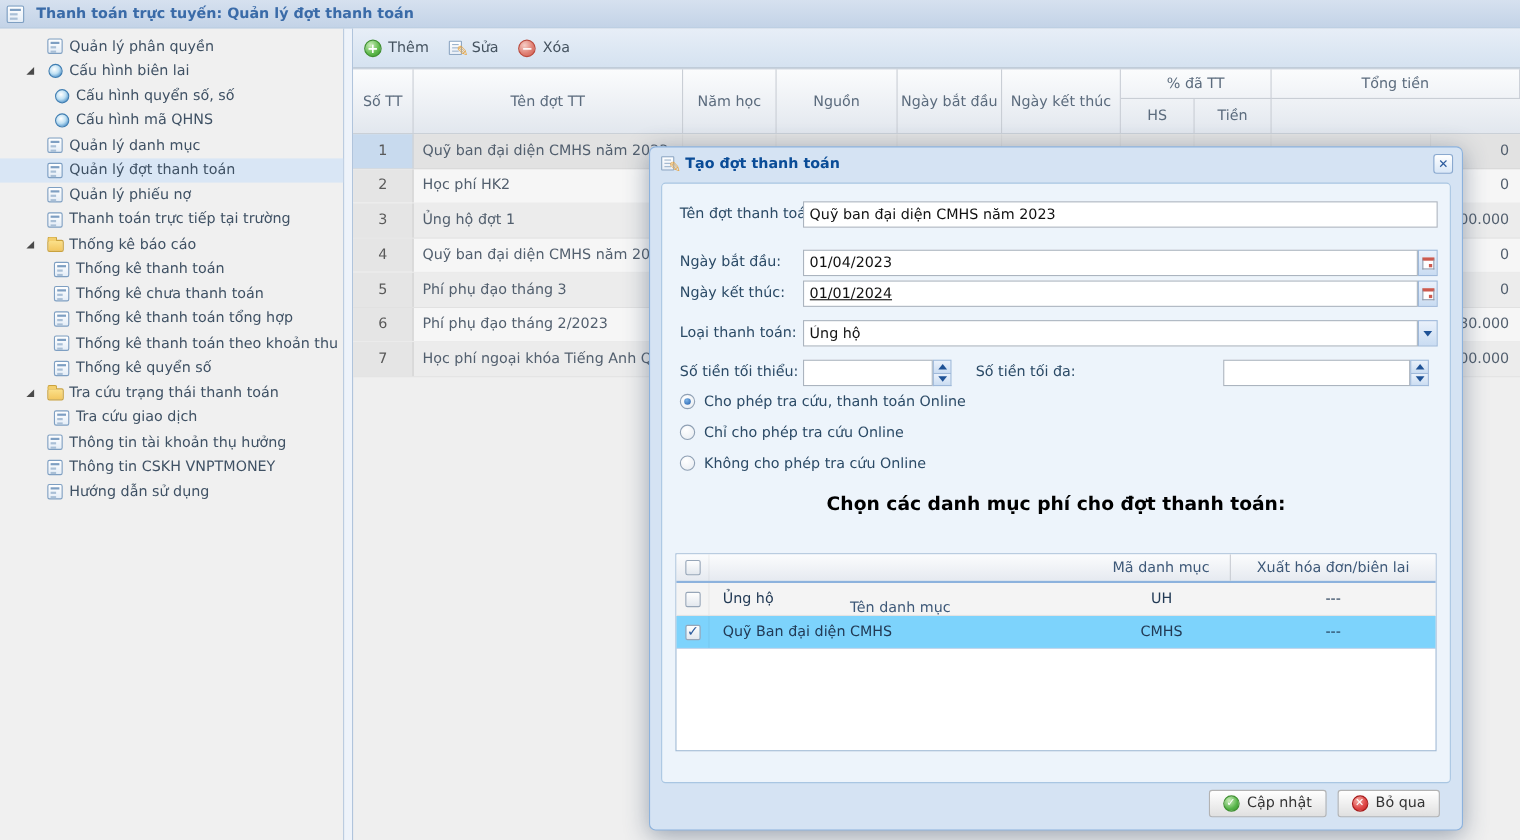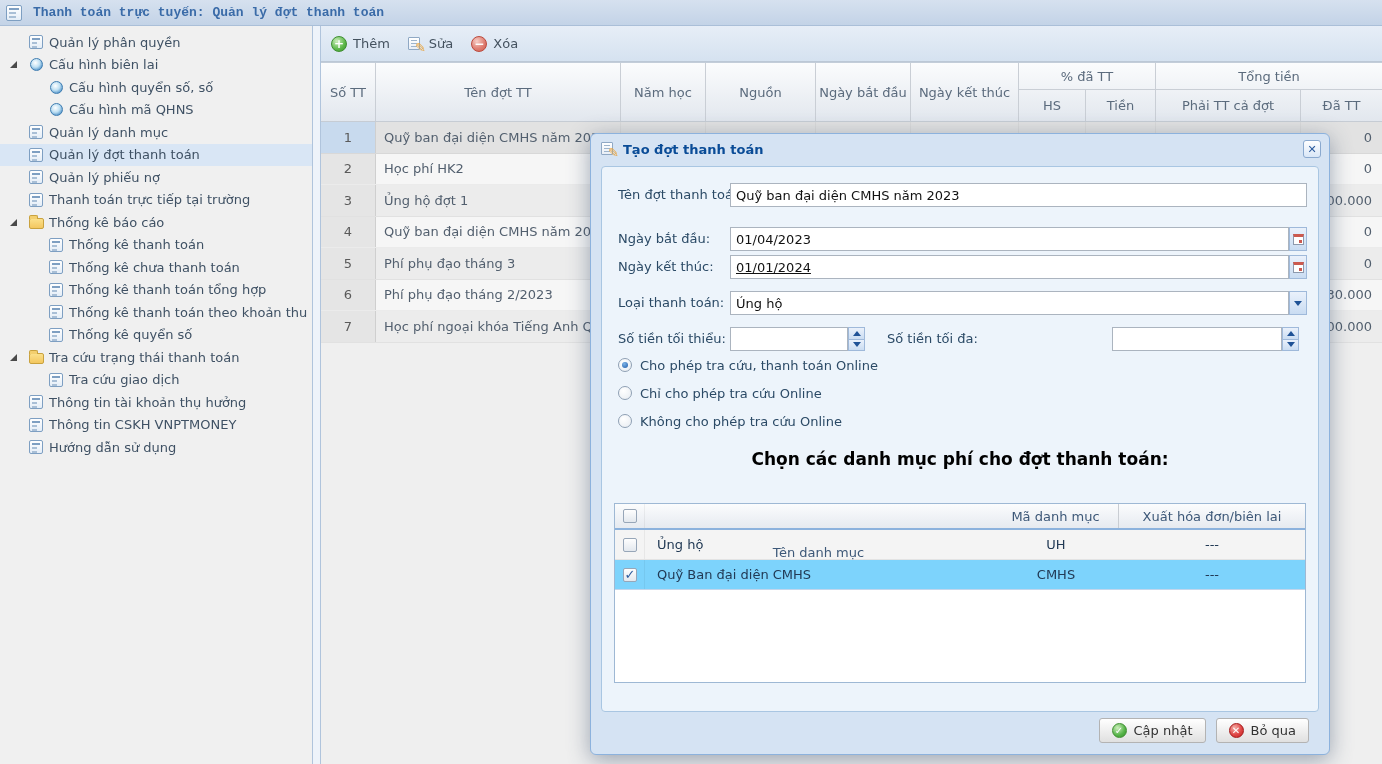--- a/index.html
+++ b/index.html
@@ -2,28 +2,28 @@
 <html><head>
 <meta charset="utf-8">
 <style>
   * { margin:0; padding:0; box-sizing:border-box; }
   html,body { width:1382px; height:764px; overflow:hidden; }
   body { font-family:"DejaVu Sans","Liberation Sans",sans-serif; font-size:13px; background:#dfe9f4; position:relative; }
 
   
   .titlebar { position:absolute; left:0; top:0; width:1382px; height:26px;
     background:linear-gradient(#d6e1ef,#c3d3e7); border-bottom:1px solid #aabfd8;
-    display:flex; align-items:center; padding-left:6px; gap:6px;font-family:Liberation Mono, monospace; }
+    display:flex; align-items:center; padding-left:6px; gap:6px; }
   .titlebar .tb-text { font-weight:bold; color:#3a6ba8; }
 
   
   .sidebar { position:absolute; left:0; top:26px; width:313px; height:738px;
     background:#f0f0f0; border-right:1px solid #b0c4dc; padding-top:5px; }
   .splitter { position:absolute; left:313px; top:26px; width:7px; height:738px; background:#eef3fa; }
-  .tree-item { display:flex; align-items:center; height:22.5px; padding-left:10px; color:#3f5164; white-space:nowrap; cursor:default; }
+  .tree-item { display:flex; align-items:center; height:22.5px; padding-left:24px; color:#3f5164; white-space:nowrap; cursor:default; }
   .tree-item.lvl1 { padding-left:30px; }
   .tree-item.selected { background:#d9e6f5; }
   .exp { width:18px; display:flex; align-items:center; }
   .exp .tri { width:0; height:0; border-left:7px solid transparent; border-bottom:7px solid #4a4a4a; }
   .ticon { width:16px; height:16px; margin-right:5px; position:relative; flex:none; display:flex; align-items:center; justify-content:center; }
 
   .icon-form { width:14px; height:14px; border:1px solid #7e9fc2; border-radius:2px;
     background:linear-gradient(#ffffff,#e4edf7); position:relative; }
   .icon-form:before { content:""; position:absolute; left:2px; right:2px; top:2px; height:2px; background:#7e9fc2; }
   .icon-form:after { content:""; position:absolute; left:2px; right:5px; top:6px; height:2px; background:#a9bfd6; box-shadow:0 4px 0 #a9bfd6; }
@@ -312,24 +312,20 @@
     <div class="hcell c-kt">Ngày kết thúc</div>
     <div class="hgroup" style="width:137px">
       <div class="htop">% đã TT</div>
       <div class="hsub">
         <div class="hcell c-hs">HS</div>
         <div class="hcell c-tien">Tiền</div>
       </div>
     </div>
     <div class="hgroup" style="width:227px">
       <div class="htop">Tổng tiền</div>
-      <div class="hsub">
-        <div class="hcell c-phai">Phải TT cả đợt</div>
-        <div class="hcell c-datt">Đã TT</div>
-      </div>
     </div>
   </div>
 
   <div>
     <div class="grow odd sel">
       <div class="gcell num c-stt">1</div>
       <div class="gcell c-name">Quỹ ban đại diện CMHS năm 2023</div>
       <div class="gcell c-nh"></div>
         <div class="gcell c-ng"></div>
         <div class="gcell c-bd"></div>

